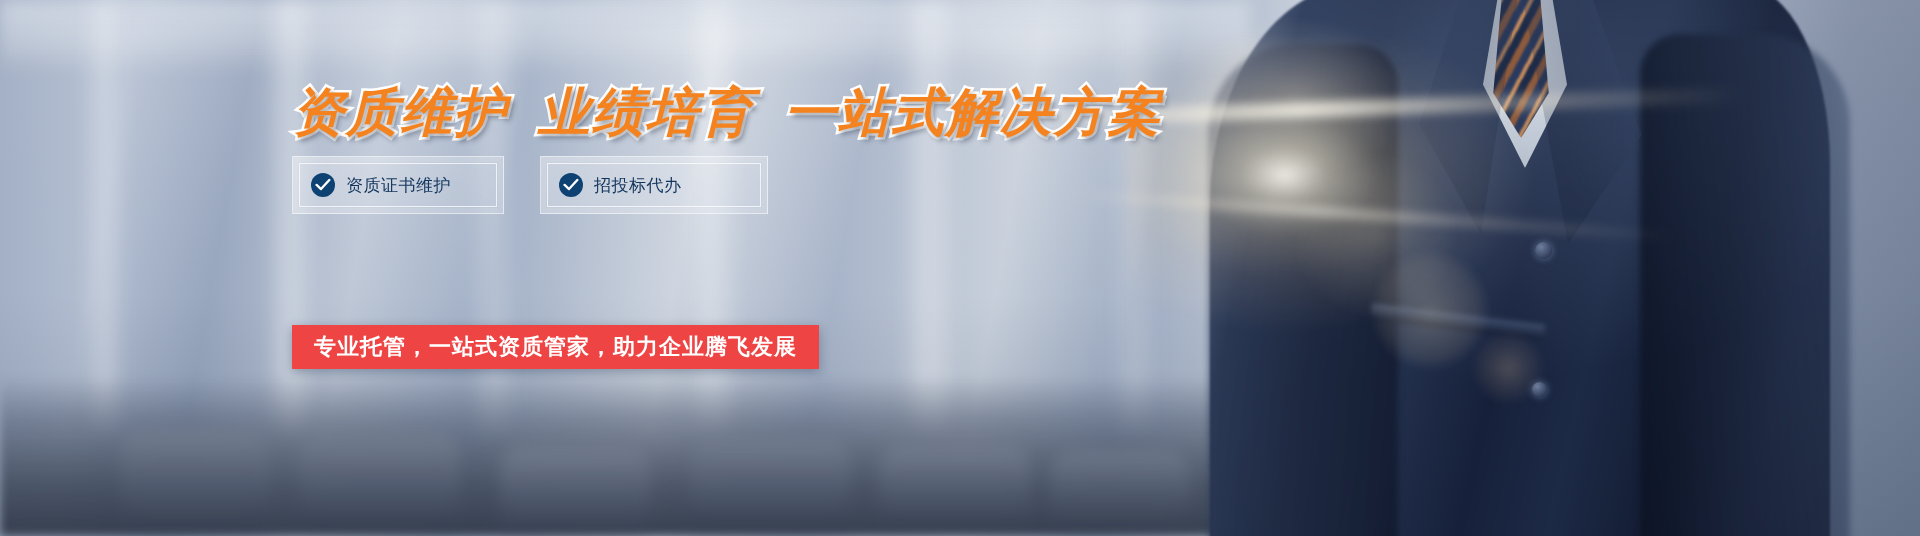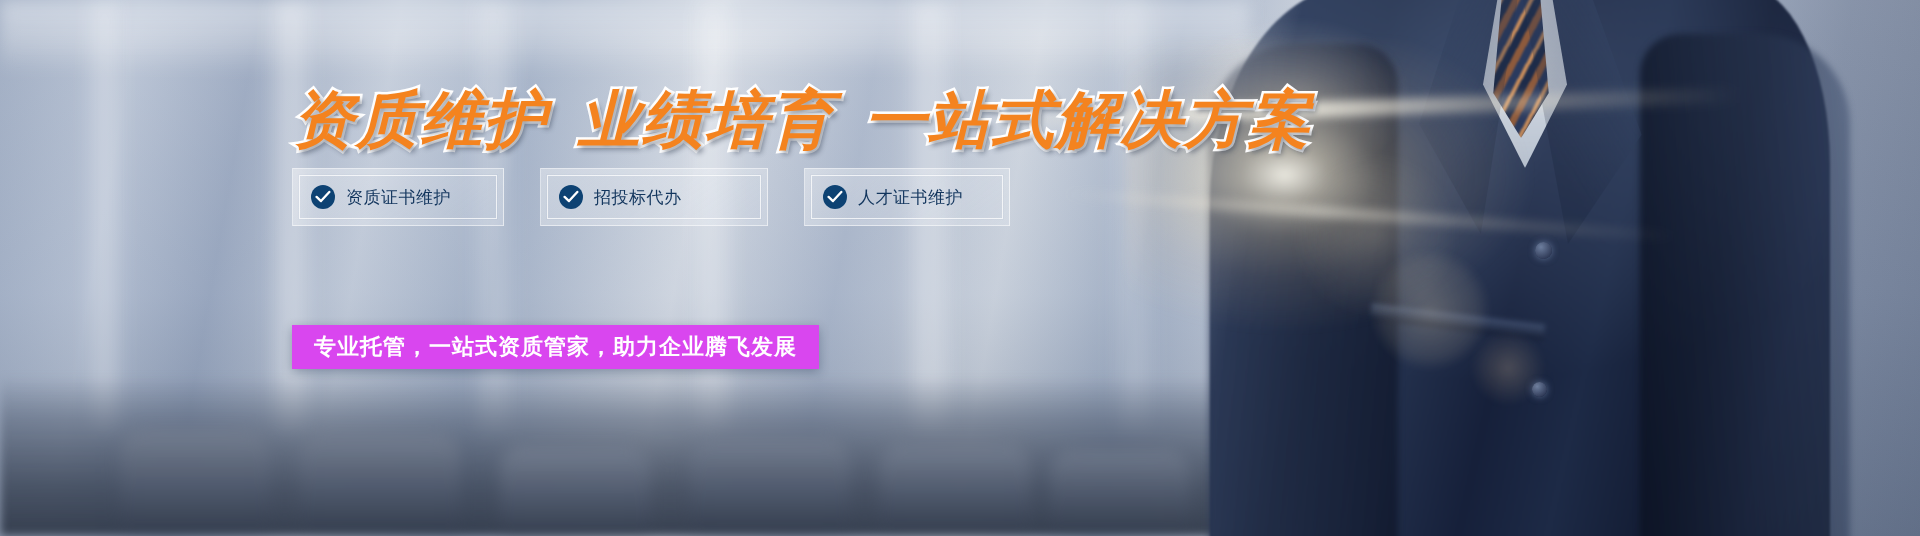--- a/index.html
+++ b/index.html
@@ -245,40 +245,40 @@
     position: absolute;
     left: 292px; top: 0;
     width: 780px; height: 536px;
   }
 
   
   .headline {
     position: absolute;
     left: 0; top: 78px;
     width: 780px;
-    font-size: 62px;
+    font-size: 52px;
     font-weight: 700;
     letter-spacing: 2px;
     white-space: nowrap;
     font-family: "DejaVu Sans", "Liberation Sans", sans-serif;
     color: #f4831f;
     font-style: italic;
     -webkit-text-stroke: 5px #ffffff;
     paint-order: stroke fill;
     text-shadow:
       3px 4px 5px rgba(40,50,70,0.45),
       0 0 2px rgba(255,255,255,0.9);
   }
   .headline .seg { margin-right: 30px; }
   .headline .seg:last-child { margin-right: 0; }
 
   
   .cards {
     position: absolute;
-    left: 0; top: 168px;
+    left: 0; top: 156px;
     display: grid;
     grid-template-columns: 212px 228px 206px;
     grid-auto-rows: 58px;
     column-gap: 19px;
     row-gap: 13px;
     gap: 36px;
   }
   .card {
     position: relative;
     background: linear-gradient(145deg, rgba(255,255,255,0.34) 0%, rgba(245,248,252,0.22) 50%, rgba(230,236,245,0.16) 100%);
@@ -313,21 +313,21 @@
     white-space: nowrap;
     font-family: "DejaVu Sans", "Liberation Sans", sans-serif;
   }
 
   
   .tagline {
     position: absolute;
     left: 0; top: 325px;
     height: 44px;
     padding: 0 22px;
-    background: #d946ef;
+    background: #ef4444;
     color: #ffffff;
     font-size: 22px;
     font-weight: 700;
     letter-spacing: 1px;
     display: inline-flex;
     align-items: center;
     white-space: nowrap;
     box-shadow: 0 3px 10px rgba(10,30,60,0.3);
     font-family: "DejaVu Sans", "Liberation Sans", sans-serif;
   }
@@ -392,29 +392,20 @@
       <div class="card">
         <span class="inner-line"></span>
         <span class="check">
           <svg width="16" height="14" viewBox="0 0 16 14" aria-hidden="true">
               <path d="M1.6 6.9 L6.0 11.1 L14.3 1.9" fill="none" stroke="#ffffff" stroke-width="2.3" stroke-linecap="round" stroke-linejoin="round"></path>
             </svg>
         </span>
         <span class="card-label">招投标代办</span>
       </div>
 
-      <div class="card">
-        <span class="inner-line"></span>
-        <span class="check">
-          <svg width="16" height="14" viewBox="0 0 16 14" aria-hidden="true">
-              <path d="M1.6 6.9 L6.0 11.1 L14.3 1.9" fill="none" stroke="#ffffff" stroke-width="2.3" stroke-linecap="round" stroke-linejoin="round"></path>
-            </svg>
-        </span>
-        <span class="card-label">人才证书维护</span>
-      </div>
 
 
 
     </div>
 
     <div class="tagline">专业托管，一站式资质管家，助力企业腾飞发展</div>
 
   </div>
 </div>
 

